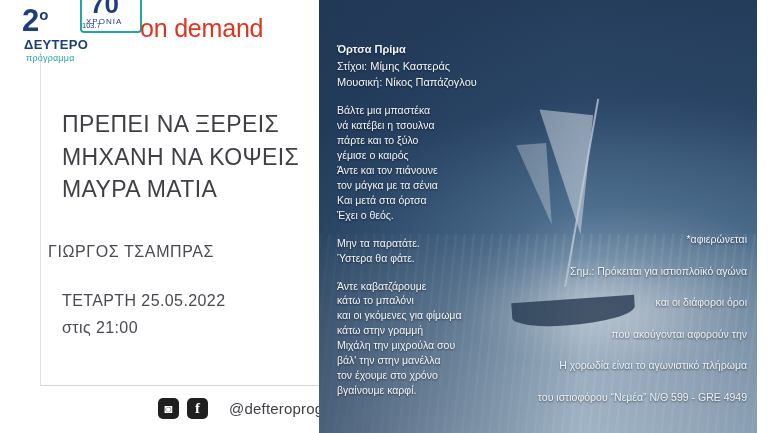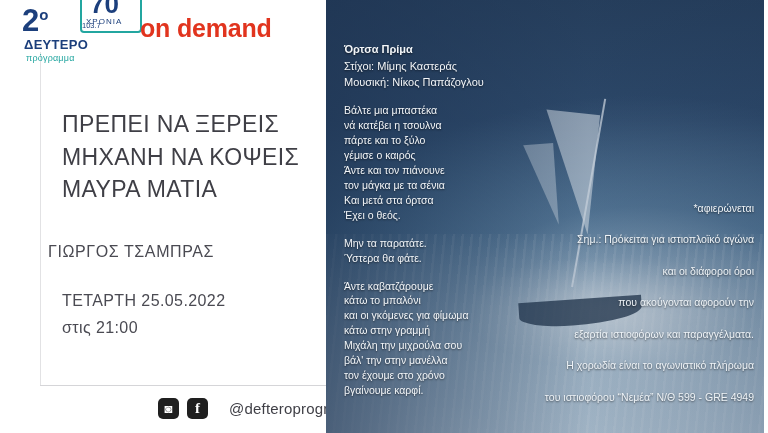--- a/index.html
+++ b/index.html
@@ -104,21 +104,21 @@
     top: 26px;
     font-size: 8px;
     color: #1c3f7c;
     letter-spacing: 1px;
   }
   .ondemand {
     position: absolute;
     left: 140px;
     top: 14px;
     font-size: 25px;
-    font-weight: bold;
+    font-weight: normal;
     color: #e1341e;
     letter-spacing: -0.2px;
   }
   .title {
     position: absolute;
     left: 62px;
     top: 108px;
     width: 250px;
     font-size: 23px;
     line-height: 1.42;
@@ -186,21 +186,21 @@
     position: absolute;
     left: 40px;
     top: 52px;
     width: 1px;
     height: 333px;
     background: #e2e2e4;
   }
   
   .right {
     position: absolute;
-    left: 326px;
+    left: 319px;
     top: 0;
     width: 438px;
     height: 433px;
     overflow: hidden;
     background: #d946ef;
   }
   .photo {
     position: absolute;
     inset: 0;
     background:
@@ -388,19 +388,18 @@
 βάλ' την στην μανέλλα
 τον έχουμε στο χρόνο
 βγαίνουμε καρφί.</div>
     </div>
 
     <div class="notes">
       <div>*αφιερώνεται</div>
       <div>Σημ.: Πρόκειται για ιστιοπλοϊκό αγώνα</div>
       <div>και οι διάφοροι όροι</div>
       <div>που ακούγονται αφορούν την</div>
-      <div>εξαρτία ιστιοφόρων και παραγγέλματα.</div>
       <div>Η χορωδία είναι το αγωνιστικό πλήρωμα</div>
       <div>του ιστιοφόρου “Νεμέα”  Ν/Θ  599 - GRE 4949</div>
     </div>
   </div>
 
 </div>
 
 </body></html>

